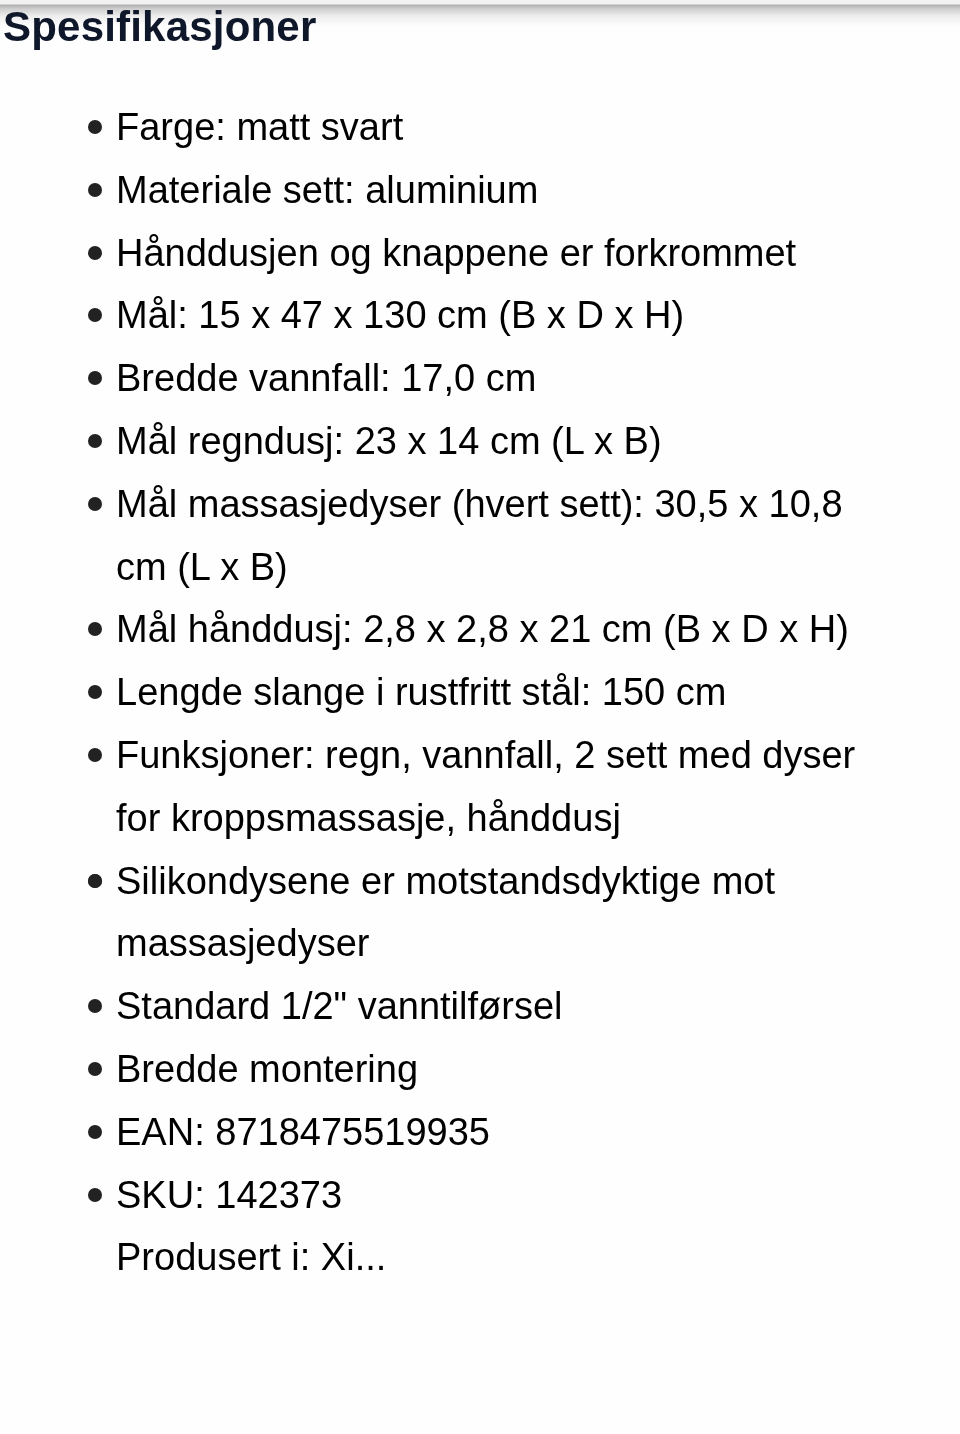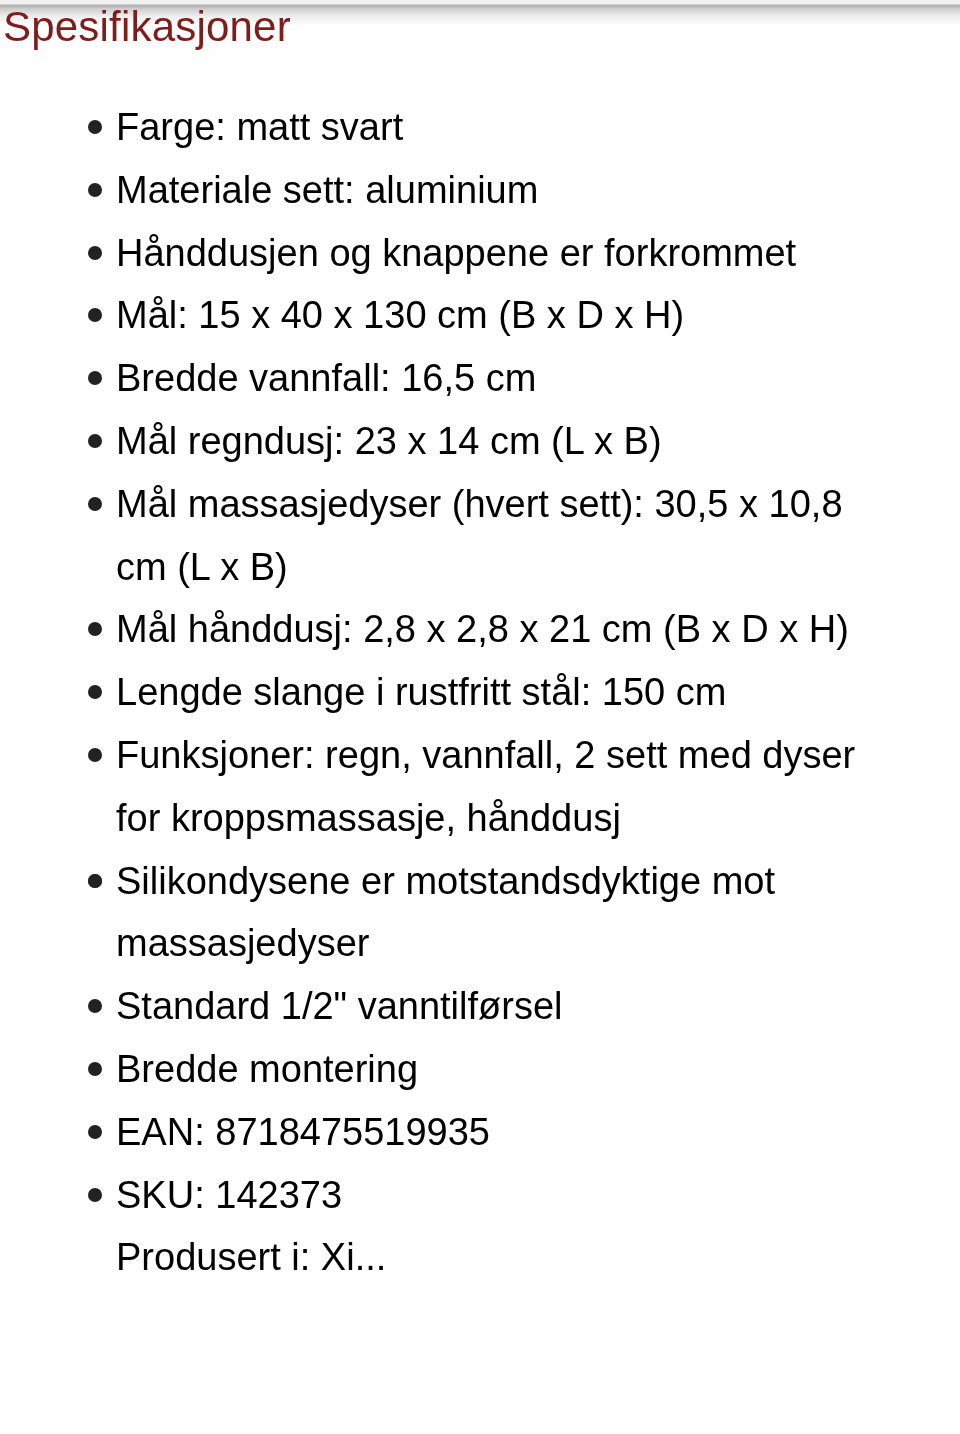--- a/index.html
+++ b/index.html
@@ -22,23 +22,23 @@
     height: 26px;
     background: linear-gradient(to bottom, #f2f2f2 0px, #f2f2f2 4px, #b0b0b0 5px, #cfcfcf 9px, #ededed 16px, rgba(254,254,254,0) 26px);
     z-index: 2;
   }
   .page-title {
     position: absolute;
     left: 3px;
     top: 2px;
     margin: 0;
     font-size: 42px;
-    font-weight: normal;
+    font-weight: bold;
     letter-spacing: 0.2px;
-    color: #7f1d1d;
+    color: #0f172a;
     line-height: 50px;
     z-index: 3;
   }
   .spec-list {
     position: absolute;
     left: 0;
     top: 96px;
     width: 960px;
     margin: 0;
     padding: 0;
@@ -81,25 +81,25 @@
   <li class="spec-item">
     <span class="bullet"></span>
     <span class="text">Materiale sett: aluminium</span>
   </li>
   <li class="spec-item">
     <span class="bullet"></span>
     <span class="text">Hånddusjen og knappene er forkrommet</span>
   </li>
   <li class="spec-item">
     <span class="bullet"></span>
-    <span class="text">Mål: 15 x 40 x 130 cm (B x D x H)</span>
+    <span class="text">Mål: 15 x 47 x 130 cm (B x D x H)</span>
   </li>
   <li class="spec-item">
     <span class="bullet"></span>
-    <span class="text">Bredde vannfall: 16,5 cm</span>
+    <span class="text">Bredde vannfall: 17,0 cm</span>
   </li>
   <li class="spec-item">
     <span class="bullet"></span>
     <span class="text">Mål regndusj: 23 x 14 cm (L x B)</span>
   </li>
   <li class="spec-item">
     <span class="bullet"></span>
     <span class="text">Mål massasjedyser (hvert sett): 30,5 x 10,8
 cm (L x B)</span>
   </li>

